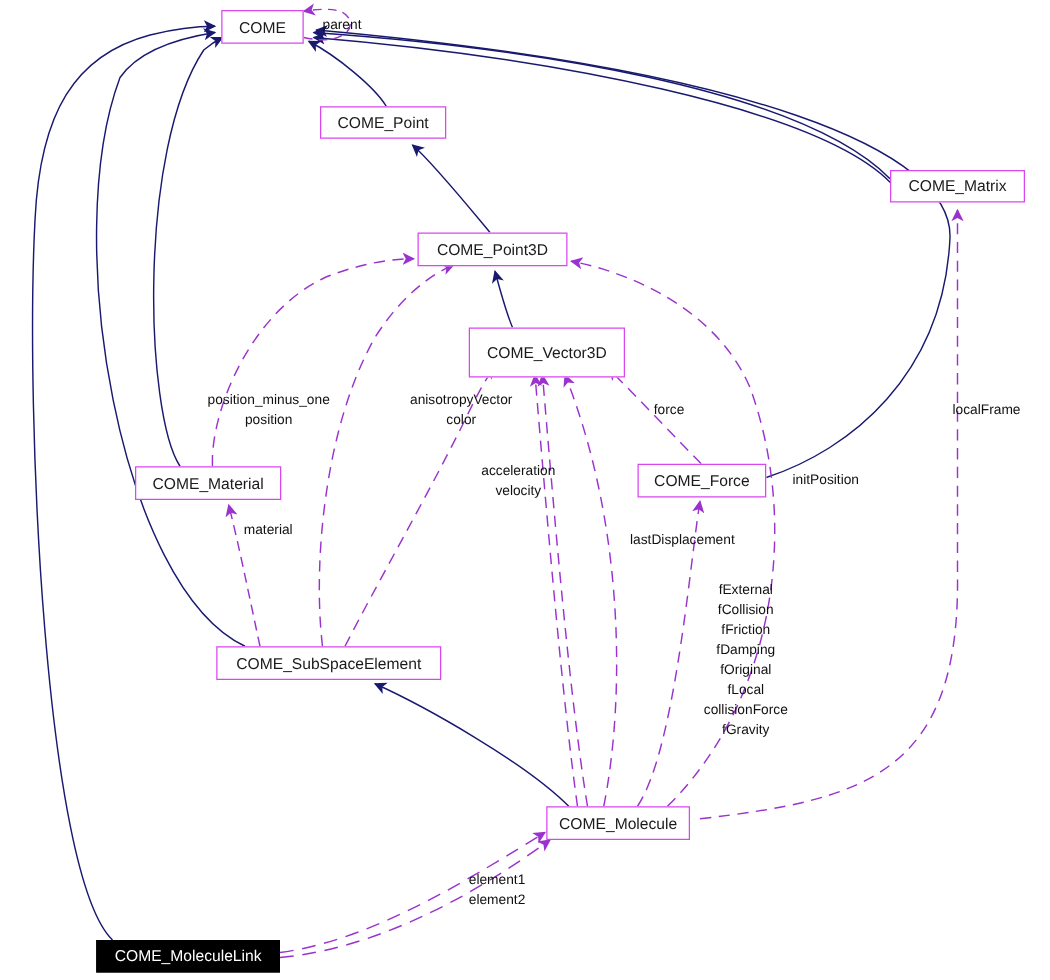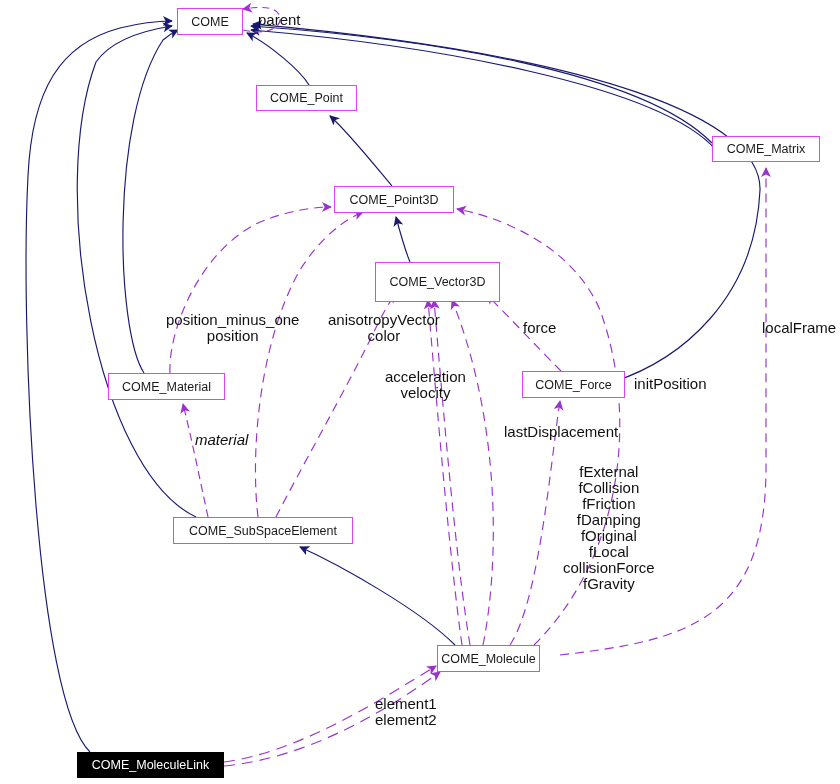--- a/index.html
+++ b/index.html
@@ -3,21 +3,21 @@
 <meta charset="utf-8">
 <style>
   html,body{margin:0;padding:0;background:#ffffff;}
   body{width:840px;height:784px;overflow:hidden;font-family:"Liberation Sans",sans-serif;}
   #diagram{position:relative;width:840px;height:784px;background:#ffffff;}
   svg#edges{position:absolute;left:0;top:0;width:840px;height:784px;}
   .node{position:absolute;box-sizing:border-box;border:1px solid #d946ef;background:#ffffff;
         display:flex;align-items:center;justify-content:center;color:#1a1a1a;
         font-family:"Liberation Sans",sans-serif;font-size:12.5px;white-space:nowrap;}
   .node.highlight{background:#000000;border-color:#000000;color:#ffffff;}
-  .edge-label{position:absolute;font-family:"Liberation Sans",sans-serif;font-size:15px;
+  .edge-label{position:absolute;font-family:"Liberation Sans",sans-serif;font-size:11px;
         color:#101010;white-space:pre;line-height:16px;text-align:center;}
   .edge-label.left{text-align:left;}
 </style>
 </head>
 <body>
 
 <div id="diagram">
 
   <svg id="edges" viewBox="0 0 840 784" xmlns="http://www.w3.org/2000/svg">
     <defs>
@@ -71,44 +71,44 @@
     </div>
   <div class="node" style="left: 375px; top: 262px; width: 125px; height: 40px;">
       <span>COME_Vector3D</span>
     </div>
   <div class="node" style="left: 712px; top: 136px; width: 108px; height: 26px;">
       <span>COME_Matrix</span>
     </div>
   <div class="node" style="left: 108px; top: 373px; width: 117px; height: 27px;">
       <span>COME_Material</span>
     </div>
-  <div class="node" style="left: 522px; top: 371px; width: 103px; height: 27px;">
+  <div class="node" style="left: 510px; top: 371px; width: 103px; height: 27px;">
       <span>COME_Force</span>
     </div>
   <div class="node" style="left: 173px; top: 517px; width: 180px; height: 27px;">
       <span>COME_SubSpaceElement</span>
     </div>
-  <div class="node" style="left: 437px; top: 645px; width: 103px; height: 27px;">
+  <div class="node" style="left: 437px; top: 645px; width: 115px; height: 27px;">
       <span>COME_Molecule</span>
     </div>
   <div class="node highlight" style="left: 77px; top: 752px; width: 147px; height: 26px;">
       <span>COME_MoleculeLink</span>
     </div>
 
   <div class="edge-label left" style="left: 258px; top: 12px; white-space: pre;">parent</div>
   <div class="edge-label" style="left: 166px; top: 312px; white-space: pre;">position_minus_one
 position</div>
   <div class="edge-label" style="left: 328px; top: 312px; white-space: pre;">anisotropyVector
 color</div>
   <div class="edge-label left" style="left: 523px; top: 320px; white-space: pre;">force</div>
   <div class="edge-label left" style="left: 762px; top: 320px; white-space: pre;">localFrame</div>
   <div class="edge-label" style="left: 385px; top: 369px; white-space: pre;">acceleration
 velocity</div>
   <div class="edge-label left" style="left: 634px; top: 376px; white-space: pre;">initPosition</div>
-  <div class="edge-label left" style="left: 195px; top: 432px; white-space: pre; font-style: italic;">material</div>
+  <div class="edge-label left" style="left: 195px; top: 416px; white-space: pre;">material</div>
   <div class="edge-label left" style="left: 456px; top: 424px; white-space: pre; padding-left: 48px;">lastDisplacement</div>
   <div class="edge-label" style="left: 563px; top: 464px; white-space: pre;">fExternal
 fCollision
 fFriction
 fDamping
 fOriginal
 fLocal
 collisionForce
 fGravity</div>
   <div class="edge-label" style="left: 375px; top: 696px; white-space: pre;">element1

